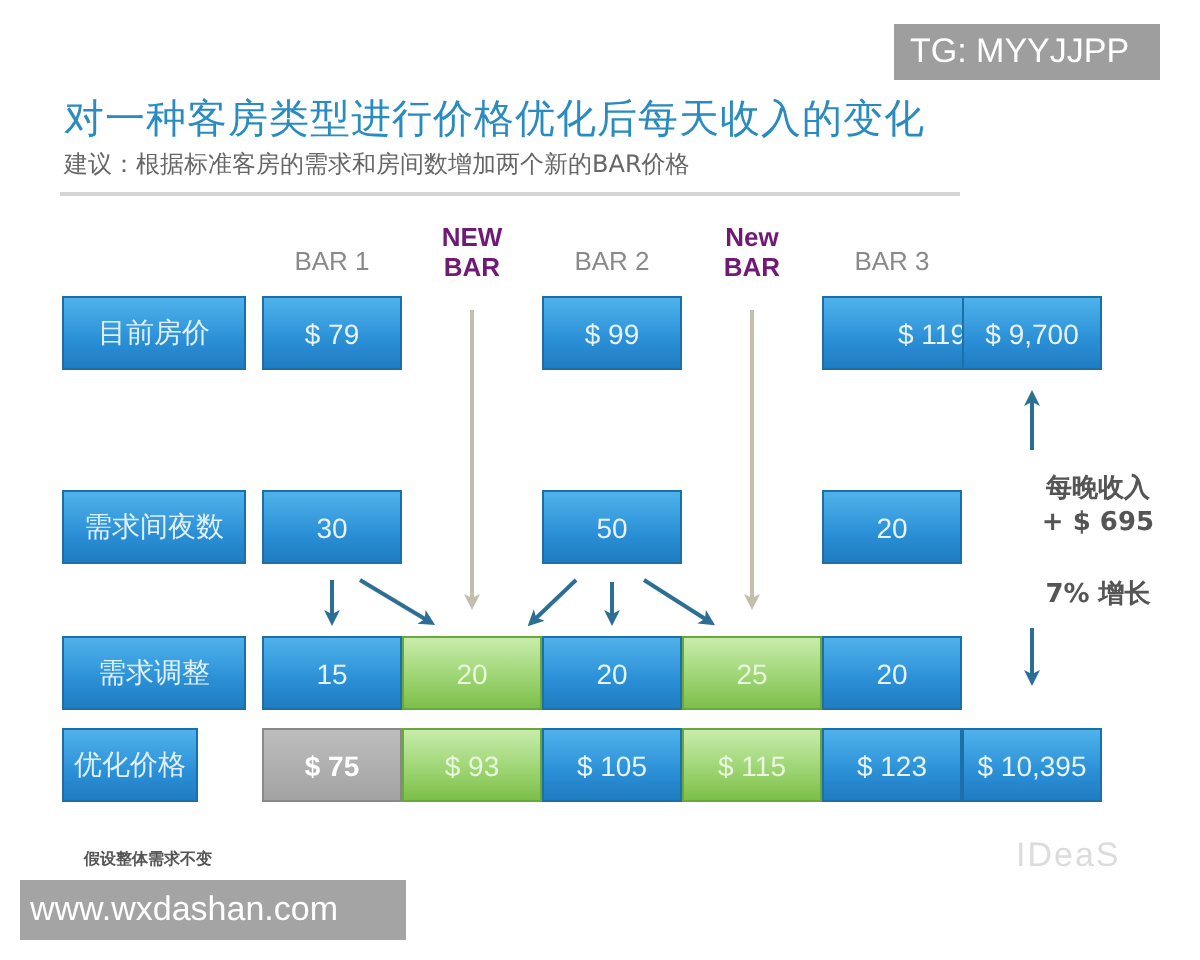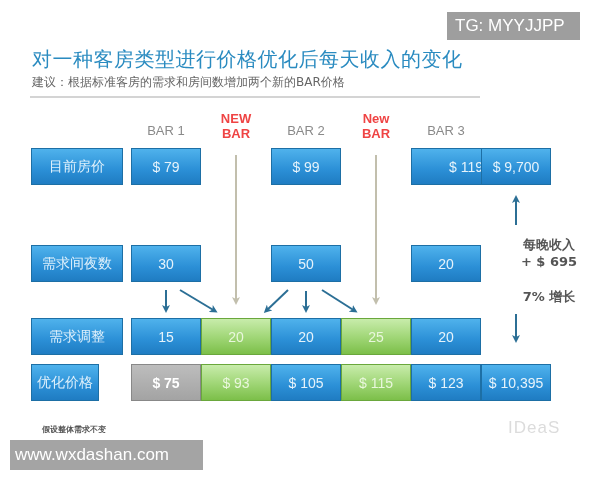--- a/index.html
+++ b/index.html
@@ -6,21 +6,21 @@
   body { width:600px; height:480px; background:#ffffff; position:relative; overflow:hidden;
          font-family:"DejaVu Sans", sans-serif; }
   .wm-top { position:absolute; left:447px; top:12px; width:133px; height:28px; background:#9e9e9e;
             color:#fff; font-family:"Liberation Sans", sans-serif; font-size:17px; line-height:28px; padding-left:8px; box-sizing:border-box; }
   .title { position:absolute; left:32px; top:46px; font-size:20px; color:#2a8bc0; letter-spacing:0.5px; white-space:nowrap;
            font-family:"DejaVu Serif", serif; }
   .subtitle { position:absolute; left:32px; top:74px; font-size:12px; color:#666; white-space:nowrap; }
   .rule { position:absolute; left:30px; top:96px; width:450px; height:2px; background:#d4d4d4; }
   .colhdr { position:absolute; text-align:center; color:#8a8a8a; font-size:13px; white-space:nowrap;
             font-family:"Liberation Sans", sans-serif; }
-  .colhdr.bold { color:#ef4444; font-weight:bold; line-height:15px; }
+  .colhdr.bold { color:#701a75; font-weight:bold; line-height:15px; }
   .box { position:absolute; height:37px; box-sizing:border-box; color:#e6f3fb; font-size:14px;
          display:flex; align-items:center; justify-content:center; font-family:"Liberation Sans", sans-serif;
          border:1px solid #1d6fa5; }
   .blue { background:linear-gradient(#4fb2ec, #2b8fd6 60%, #1f7cc2); }
   .green { background:linear-gradient(#c8ecab, #9ed574 55%, #7cbf49); color:#e9f7dc; border-color:#6aa73c; }
   .grey { background:linear-gradient(#bdbdbd, #a3a3a3); color:#fff; font-weight:bold; border-color:#888; }
   .lbl { font-size:14px; color:#dff0fb; }
   .vline { position:absolute; width:2px; background:#c2bfad; }
   .note-right { position:absolute; color:#555; font-size:13px; text-align:center; font-weight:bold; white-space:nowrap;margin-left:32px; }
   .footnote { position:absolute; left:42px; top:424px; font-size:8px; color:#555; font-weight:bold; }

